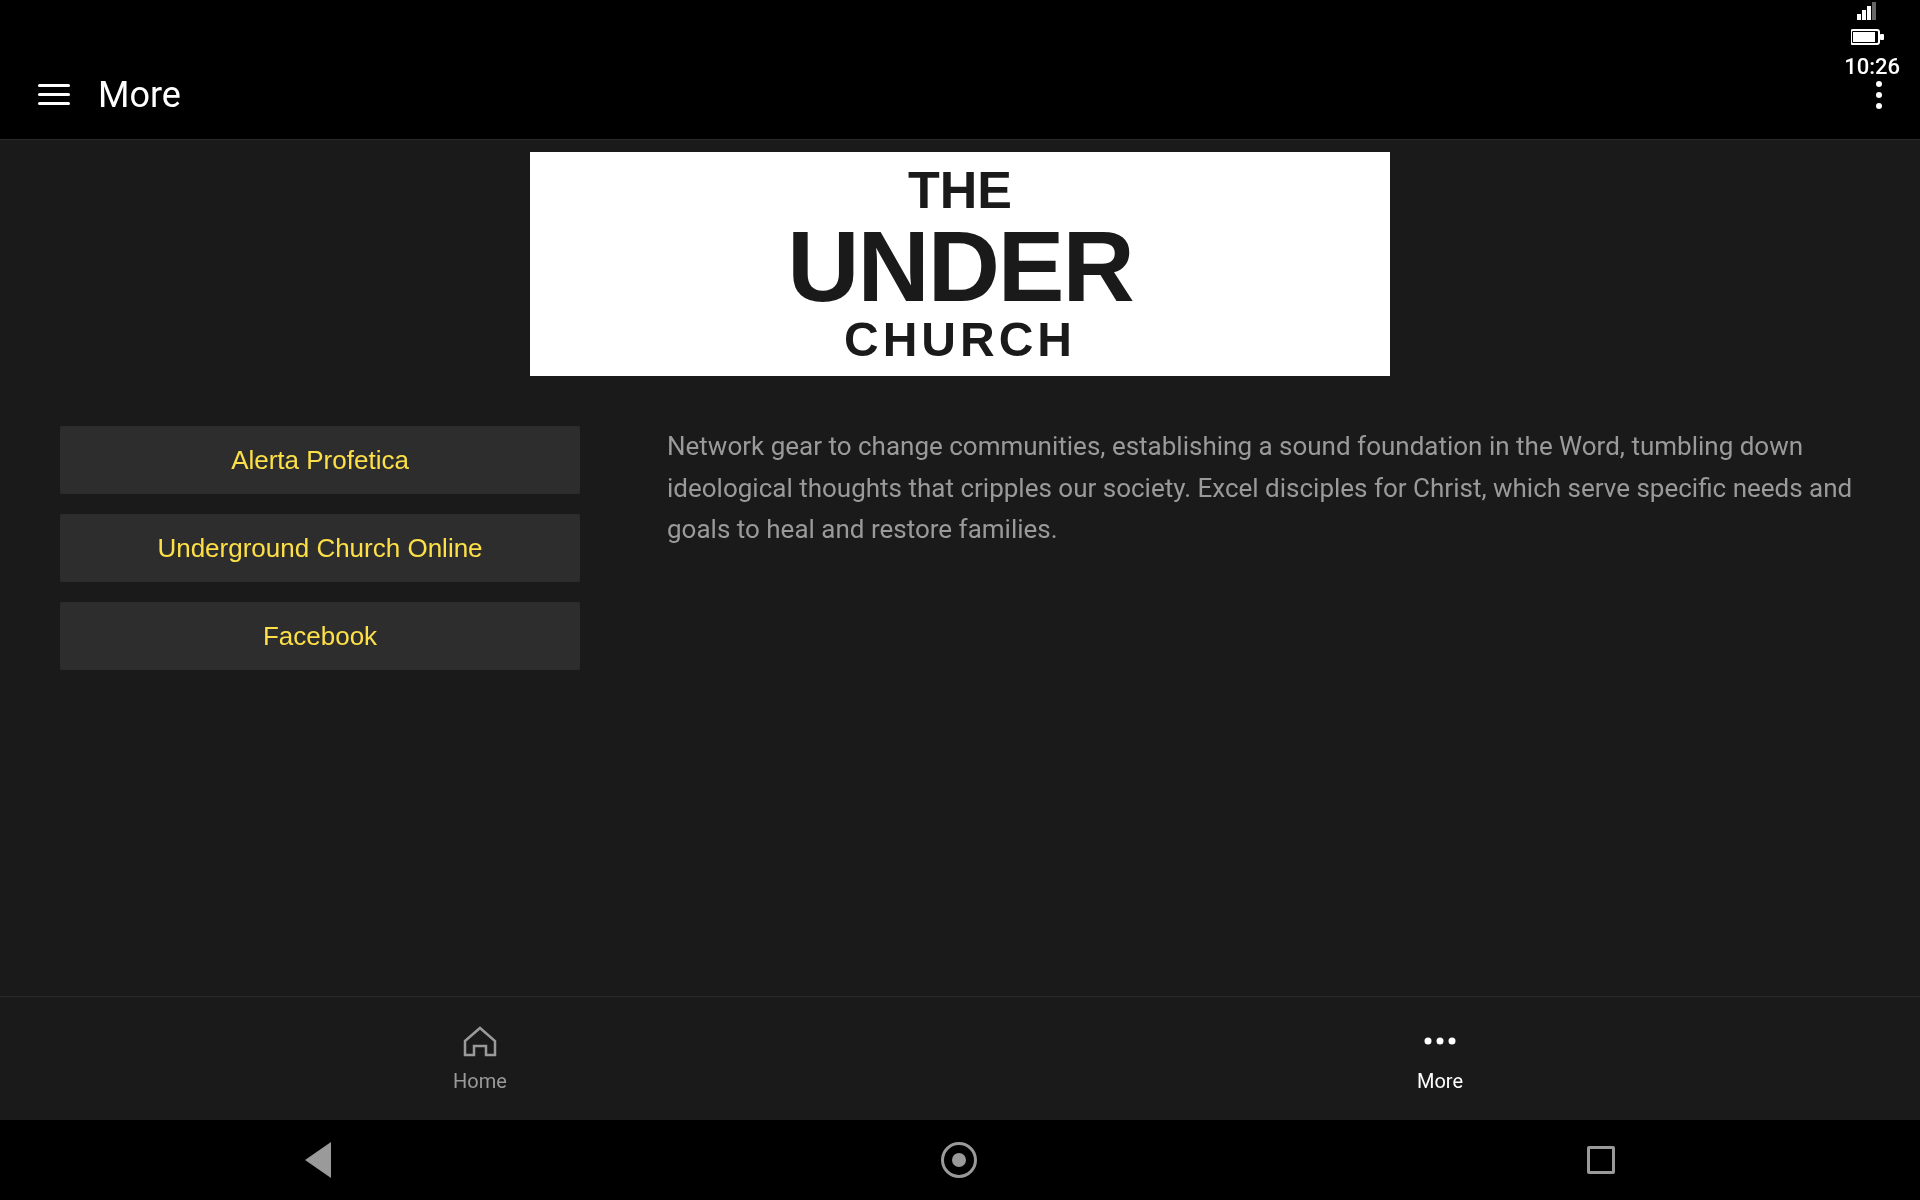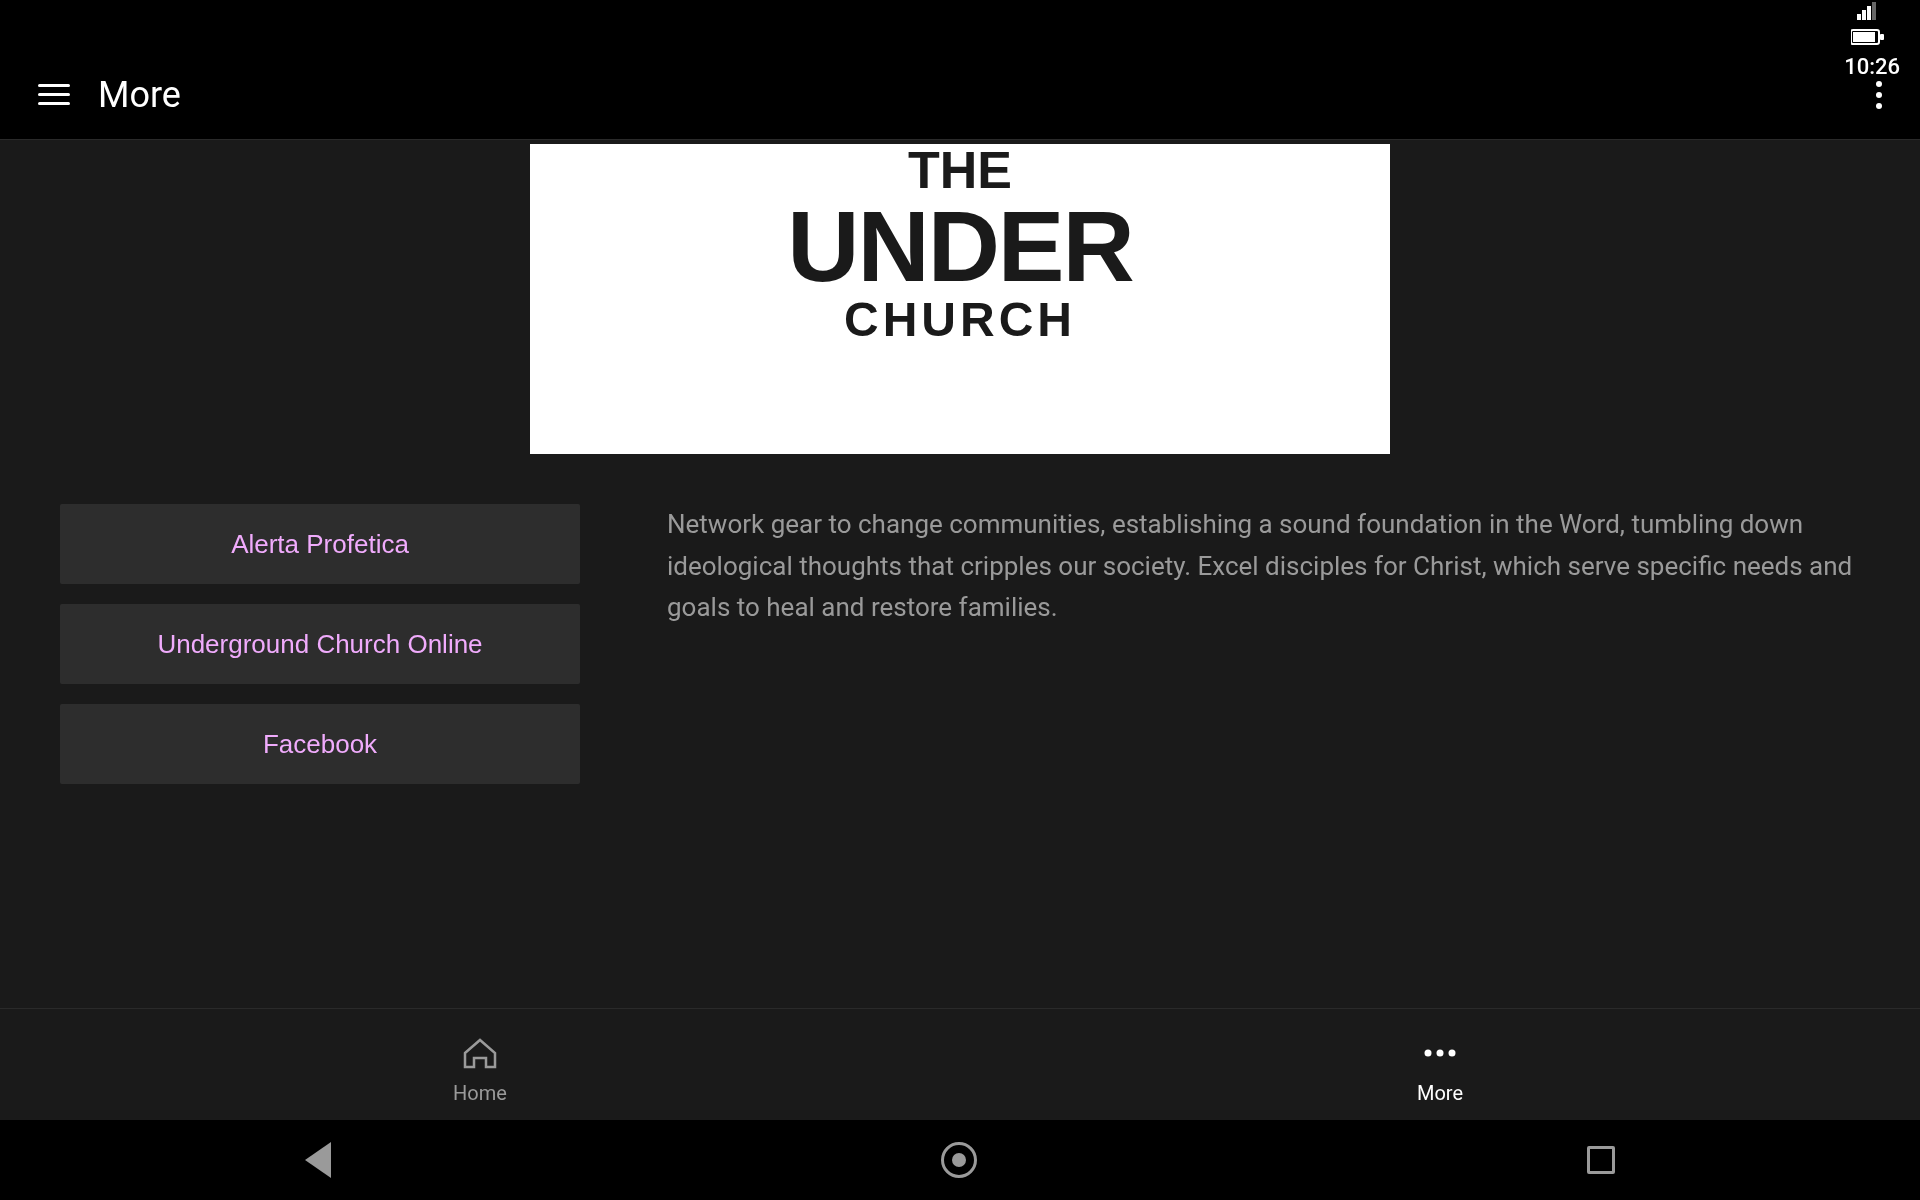--- a/index.html
+++ b/index.html
@@ -100,25 +100,25 @@
       flex-direction: column;
       align-items: center;
       padding-top: 0;
       overflow: hidden;
     }
 
     
     .logo-container {
       background: #ffffff;
       width: 860px;
-      height: 310px;
-      display: flex;
-      align-items: flex-start;
+      height: 224px;
+      display: flex;
+      align-items: center;
       justify-content: center;
-      margin-top: 4px;
+      margin-top: 12px;
     }
 
     .logo-text {
       text-align: center;
       font-weight: 900;
       color: #1a1a1a;
       line-height: 1;
       font-size: 80px;
       font-family: Arial Black, sans-serif;
       text-transform: uppercase;
@@ -161,23 +161,23 @@
       width: 520px;
       flex-shrink: 0;
       display: flex;
       flex-direction: column;
       gap: 20px;
     }
 
     .link-button {
       background: #2d2d2d;
       border: none;
-      color: #f0abfc;
+      color: #fde047;
       font-size: 26px;
-      height: 80px;
+      height: 68px;
       width: 100%;
       cursor: pointer;
       display: flex;
       align-items: center;
       justify-content: center;
       border-radius: 2px;
     }
 
     
     .description-panel {
@@ -188,21 +188,21 @@
     .description-text {
       color: #9a9a9a;
       font-size: 26px;
       line-height: 1.6;
       margin-left: 27px;
     }
 
     
     .bottom-nav {
       position: absolute;
-      bottom: 72px;
+      bottom: 84px;
       left: 0;
       width: 100%;
       height: 120px;
       background: #1a1a1a;
       border-top: 1px solid #2a2a2a;
       display: flex;
       align-items: center;
       justify-content: space-around;
     }
 

